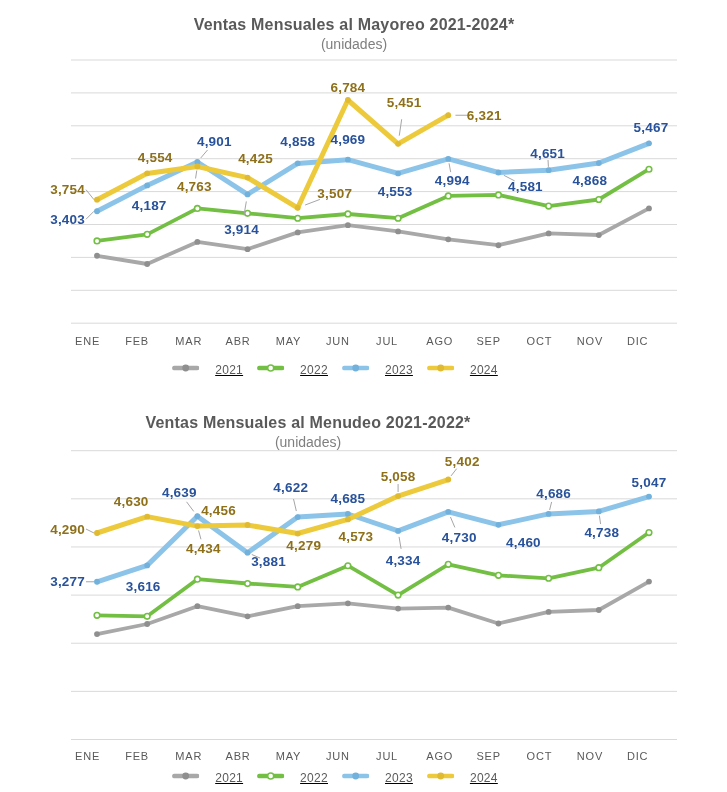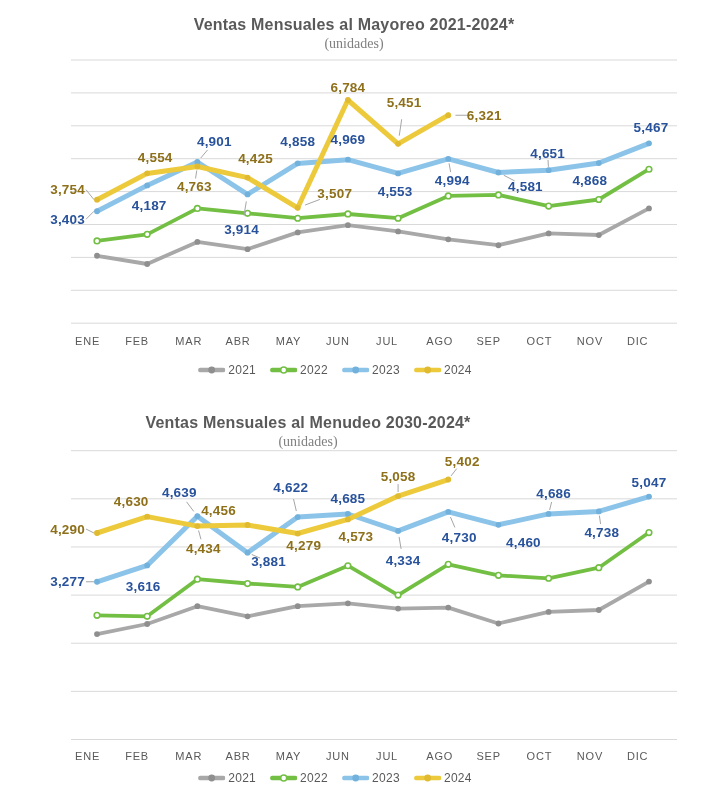--- a/index.html
+++ b/index.html
@@ -7,43 +7,43 @@
     width:727px;height:792px;background:#ffffff;position:relative;overflow:hidden;
     font-family:"Liberation Sans", sans-serif;
   }
   .canvas{position:absolute;inset:0;width:727px;height:792px;}
   .chart-title{
     position:absolute;width:500px;text-align:center;
     font-size:16px;font-weight:700;color:#595959;letter-spacing:.2px;
   }
   .chart-subtitle{
     position:absolute;width:500px;text-align:center;
-    font-size:14px;font-weight:400;color:#7f7f7f;font-family:Liberation Serif, serif;
+    font-size:14px;font-weight:400;color:#7f7f7f;
   }
   #plot-svg{position:absolute;left:0;top:0;}
   .month-label{
     position:absolute;width:44px;text-align:left;
     font-size:11px;color:#595959;letter-spacing:.8px;font-weight:500;
   }
   .legend{
     position:absolute;display:flex;align-items:center;gap:14px;
     transform:translateX(-50%);
   }
-  .legend-item{display:flex;align-items:center;gap:3px;}
+  .legend-item{display:flex;align-items:flex-start;gap:16px;text-decoration:underline;}
   .legend-label{font-size:12px;color:#595959;letter-spacing:.3px;}
 </style>
 </head>
 <body>
 
 <div class="canvas">
 
   <div class="chart-title" style="left:104px;top:16px;">Ventas Mensuales al Mayoreo 2021-2024*</div>
   <div class="chart-subtitle" style="left:104px;top:36px;">(unidades)</div>
 
-  <div class="chart-title" style="left:58px;top:414px;">Ventas Mensuales al Menudeo 2030-2024*</div>
+  <div class="chart-title" style="left:58px;top:414px;">Ventas Mensuales al Menudeo 2021-2022*</div>
   <div class="chart-subtitle" style="left:58px;top:434px;">(unidades)</div>
 
   <svg id="plot-svg" width="727" height="792" viewBox="0 0 727 792">
       <g>
         <line x1="71" x2="677" y1="60" y2="60" stroke="#d9d9d9" stroke-width="1"></line>
         <line x1="71" x2="677" y1="92.9" y2="92.9" stroke="#d9d9d9" stroke-width="1"></line>
         <line x1="71" x2="677" y1="125.8" y2="125.8" stroke="#d9d9d9" stroke-width="1"></line>
         <line x1="71" x2="677" y1="158.7" y2="158.7" stroke="#d9d9d9" stroke-width="1"></line>
         <line x1="71" x2="677" y1="191.6" y2="191.6" stroke="#d9d9d9" stroke-width="1"></line>
         <line x1="71" x2="677" y1="224.5" y2="224.5" stroke="#d9d9d9" stroke-width="1"></line>

